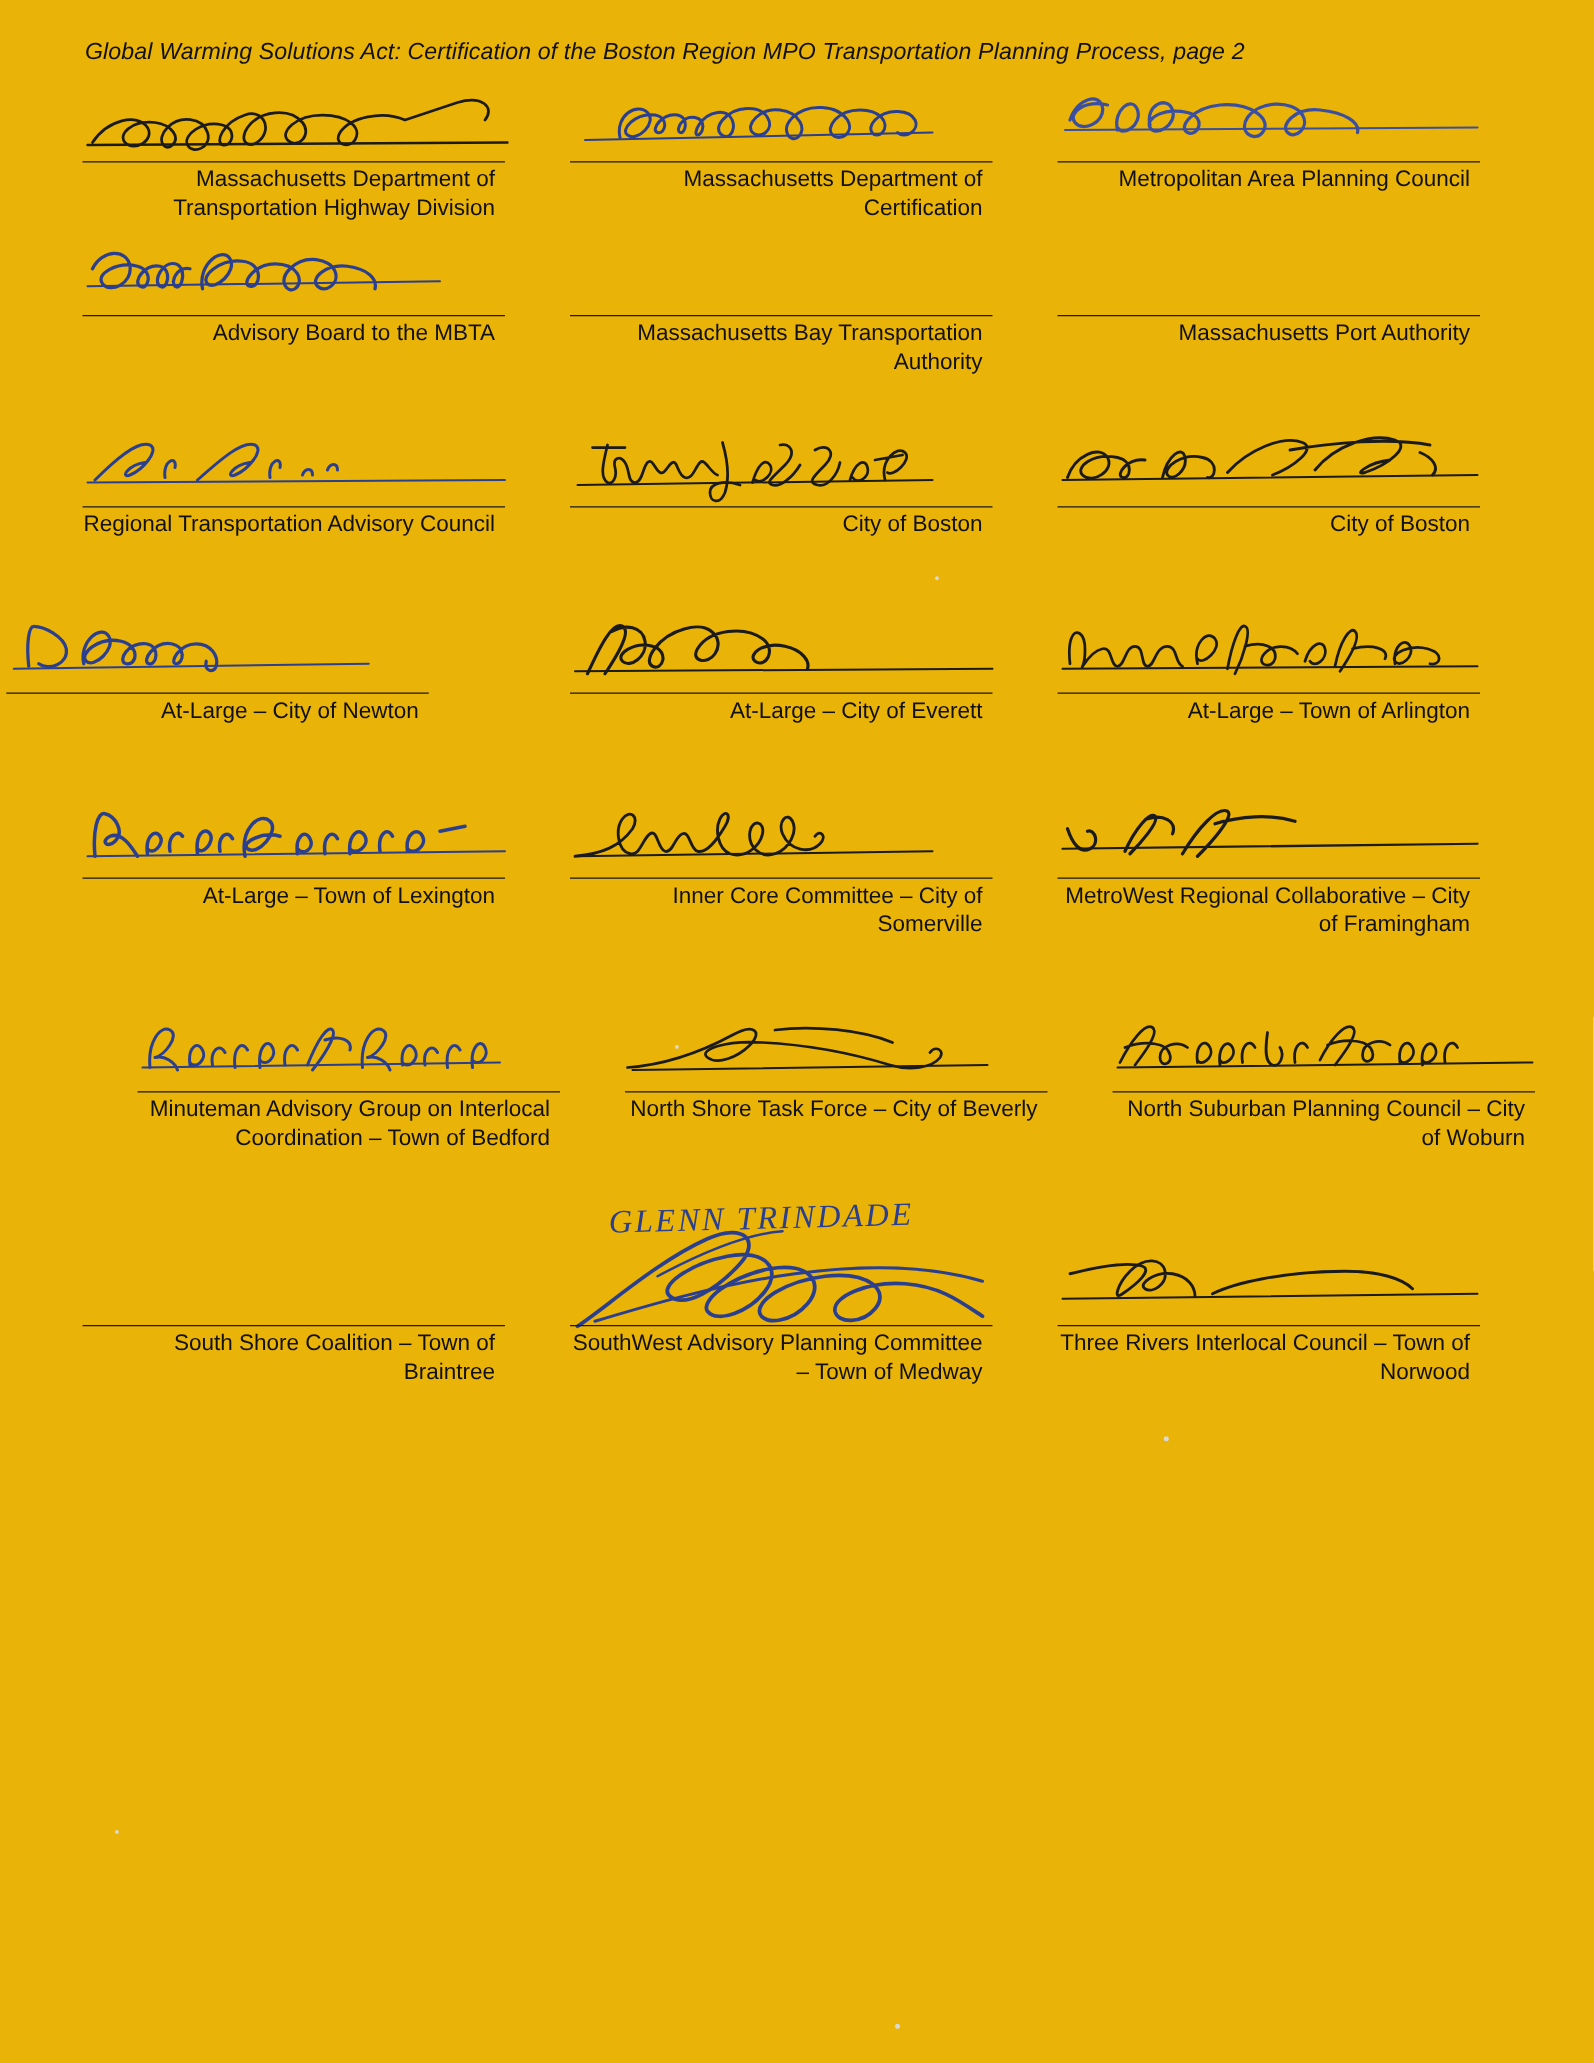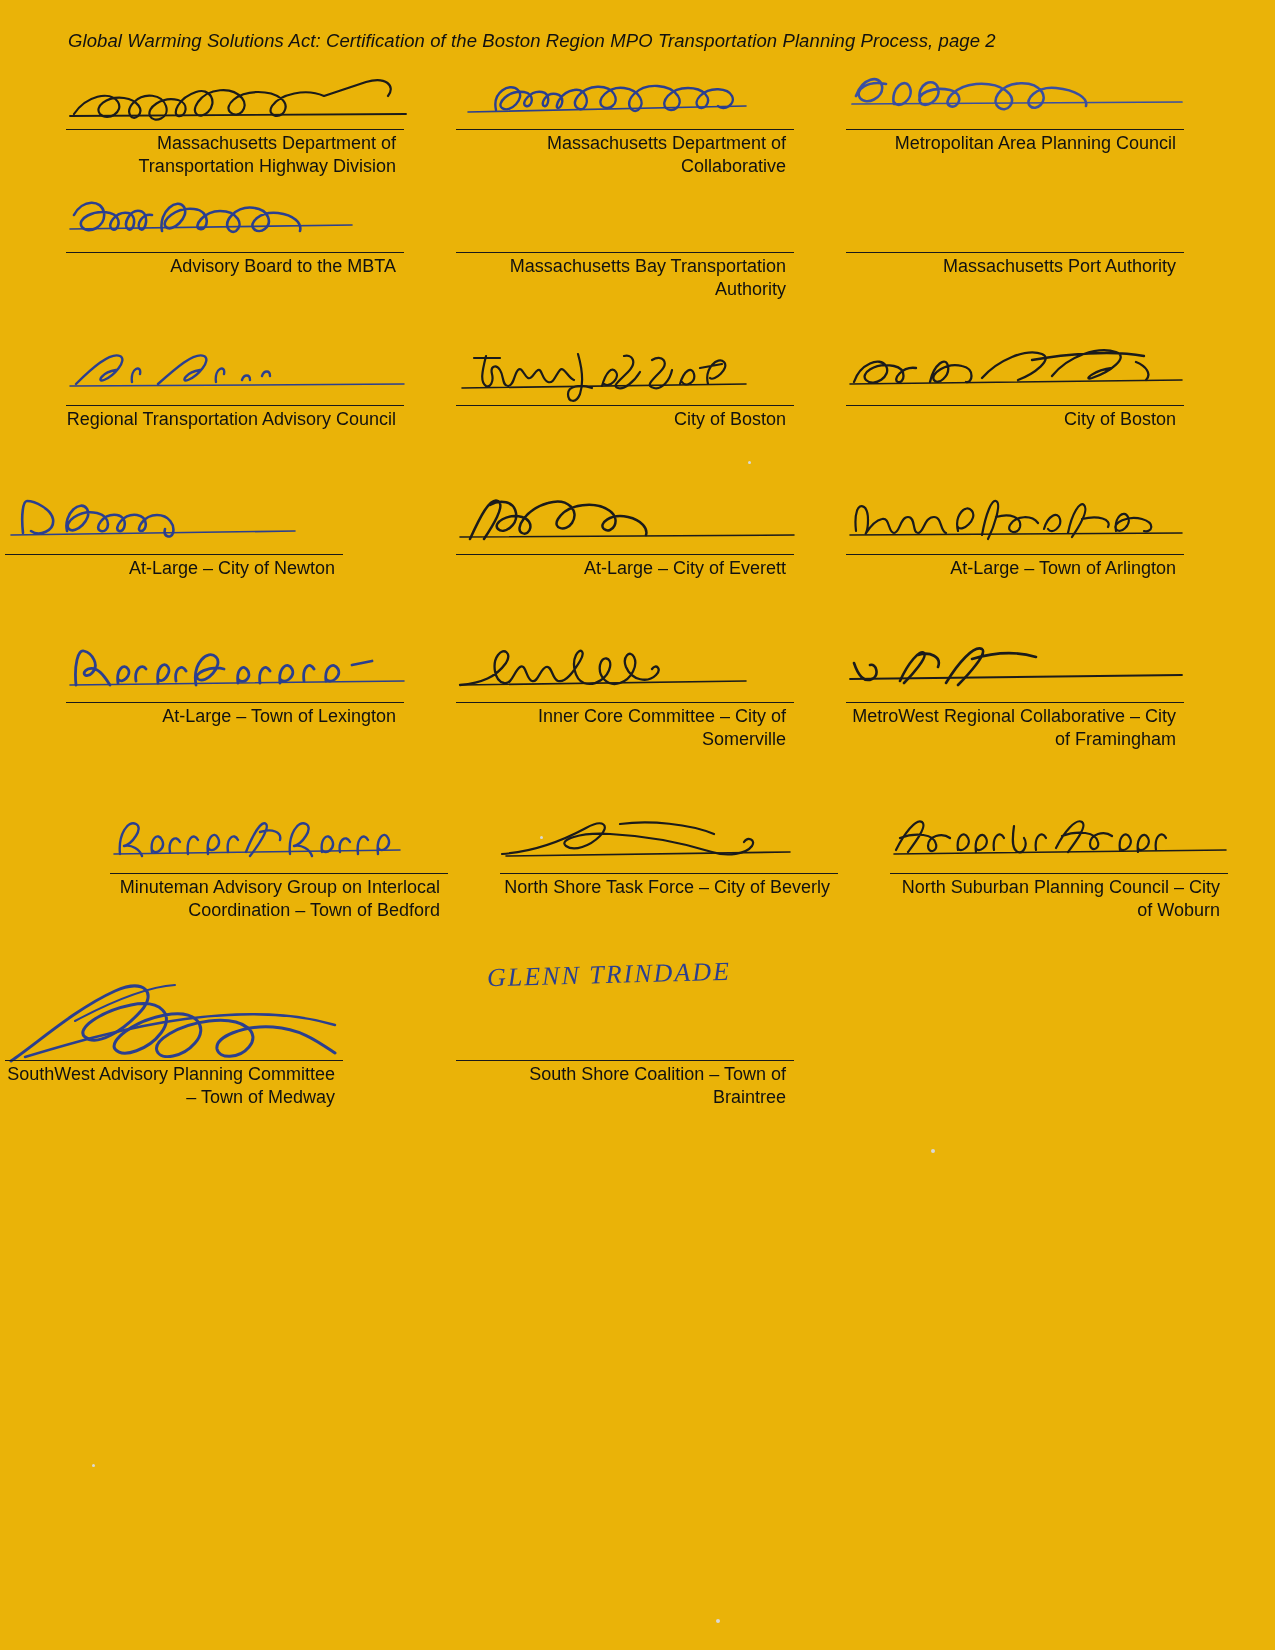--- a/index.html
+++ b/index.html
@@ -126,21 +126,21 @@
         <div class="caption">Massachusetts Department of Transportation Highway Division</div>
       </div>
       <div class="cell c2">
         <div class="sigbox">
           <svg class="sig-svg" viewBox="0 0 360 70">
             <path class="ink-blue" stroke-width="2.4" d="M40,48 C36,30 54,20 62,28 C70,36 54,52 46,46 C40,42 52,28 68,30 C80,32 76,46 70,44 C64,42 74,28 86,30 C96,32 92,46 88,44 C84,42 90,30 100,32 C110,34 106,46 102,46 C98,46 104,30 118,28 C130,26 134,40 128,46 C124,50 114,44 122,34 C132,22 152,22 158,32 C164,42 152,50 146,44 C140,38 152,24 168,26 C184,28 190,42 182,48 C176,52 168,42 178,32 C190,20 214,22 222,34 C228,44 216,52 210,46 C204,40 214,26 232,26 C248,26 256,36 250,44 C244,50 236,42 244,34 C254,24 272,26 276,34 C280,42 268,50 262,44"></path>
             <path class="ink-blue" stroke-width="1.6" d="M12,50 L290,44"></path>
           </svg>
           <div class="sigline"></div>
         </div>
-        <div class="caption">Massachusetts Department of Collaborative</div>
+        <div class="caption">Massachusetts Department of Certification</div>
       </div>
       <div class="cell c3">
         <div class="sigbox">
           <svg class="sig-svg" viewBox="0 0 360 70">
             <path class="ink-blue2" stroke-width="2.6" d="M10,34 C16,16 34,12 36,24 C38,36 20,44 14,36 C8,28 22,18 40,22 M48,42 C44,26 60,14 64,26 C68,38 52,48 48,40 M74,38 C70,22 88,14 92,26 C96,38 78,48 74,40 C70,32 86,24 104,28 C120,32 112,48 104,44 C96,40 108,24 130,22 C156,20 172,34 164,44 C158,52 144,44 152,32 C162,18 188,18 196,30 C202,40 190,50 184,44 C178,38 190,24 210,26 C230,28 242,36 240,44"></path>
             <path class="ink-blue2" stroke-width="1.7" d="M6,42 L336,40"></path>
           </svg>
           <div class="sigline"></div>
         </div>
         <div class="caption">Metropolitan Area Planning Council</div>
@@ -298,36 +298,46 @@
             <path class="ink-black" stroke-width="2.2" d="M6,44 C14,28 26,12 32,16 C38,20 24,38 18,46 M10,32 C26,26 44,28 46,38 C48,46 38,48 38,40 C38,30 52,26 60,32 M68,44 C66,30 74,24 78,32 C82,40 70,48 68,42 M86,46 C84,32 92,24 96,32 C100,40 88,48 86,42 M104,44 C102,30 110,24 114,32 M124,20 C122,34 122,44 128,46 C134,48 138,38 134,32 M146,44 C144,30 152,24 156,32 M166,42 C174,26 186,12 192,16 C198,20 184,38 178,46 M172,30 C188,24 206,26 208,36 C210,44 200,46 200,38 C200,28 214,24 222,30 M230,44 C228,30 236,24 240,32 C244,40 232,48 230,42 M248,46 C246,32 254,24 258,32 C262,40 250,48 248,42 M266,44 C264,30 272,24 276,32"></path>
             <path class="ink-black" stroke-width="1.6" d="M4,48 L336,44"></path>
           </svg>
           <div class="sigline"></div>
         </div>
         <div class="caption">North Suburban Planning Council – City of Woburn</div>
       </div>
     </div>
 
     <div class="row" style="margin-top:78px;">
+      <div class="cell c1">
+        <div class="sigbox">
+          <div class="sigline"></div>
+        </div>
+        <div class="caption">South Shore Coalition – Town of Braintree</div>
+      </div>
       <div class="cell c2">
         <div class="sigbox">
           <svg class="sig-svg" viewBox="0 0 360 70" style="bottom:-4px; height:110px;">
             <path class="ink-blue" stroke-width="3" d="M6,86 C30,70 70,34 110,16 C140,3 152,18 136,36 C118,56 92,72 80,62 C70,54 96,36 126,30 C156,24 170,40 156,58 C144,74 118,84 110,74 C104,66 128,46 160,40 C192,34 204,52 190,68 C178,82 156,86 152,76 C148,66 172,50 204,46 C240,42 256,58 244,72 C234,84 214,84 212,74 C210,62 238,50 268,52 C296,54 312,66 330,78"></path>
             <path class="ink-blue" stroke-width="2.4" d="M20,82 C60,70 120,52 180,44 C240,36 290,38 330,50"></path>
             <path class="ink-blue" stroke-width="2" d="M70,46 C100,30 140,12 170,10"></path>
           </svg>
           <div class="sigline"></div>
         </div>
         <div class="caption">SouthWest Advisory Planning Committee – Town of Medway</div>
       </div>
-      <div class="cell c1">
-        <div class="sigbox">
-          <div class="sigline"></div>
-        </div>
-        <div class="caption">South Shore Coalition – Town of Braintree</div>
+      <div class="cell c3">
+        <div class="sigbox">
+          <svg class="sig-svg" viewBox="0 0 360 70">
+            <path class="ink-black" stroke-width="2.3" d="M10,26 C34,20 56,16 68,20 C76,23 64,34 52,42 C44,48 48,34 58,24 C70,12 84,14 86,24 C88,34 76,42 70,38 C64,34 78,24 92,26 C104,28 110,36 110,44 M124,42 C140,34 180,24 230,24 C258,24 276,30 284,38"></path>
+            <path class="ink-black" stroke-width="1.6" d="M4,46 L336,42"></path>
+          </svg>
+          <div class="sigline"></div>
+        </div>
+        <div class="caption">Three Rivers Interlocal Council – Town of Norwood</div>
       </div>
     </div>
 
   </div>
 
   <div class="extra-note">GLENN TRINDADE</div>
 
   <div class="speck" style="left:748px; top:461px; width:3px; height:3px;"></div>
   <div class="speck" style="left:540px; top:836px; width:3px; height:3px;"></div>
   <div class="speck" style="left:931px; top:1149px; width:4px; height:4px;"></div>

